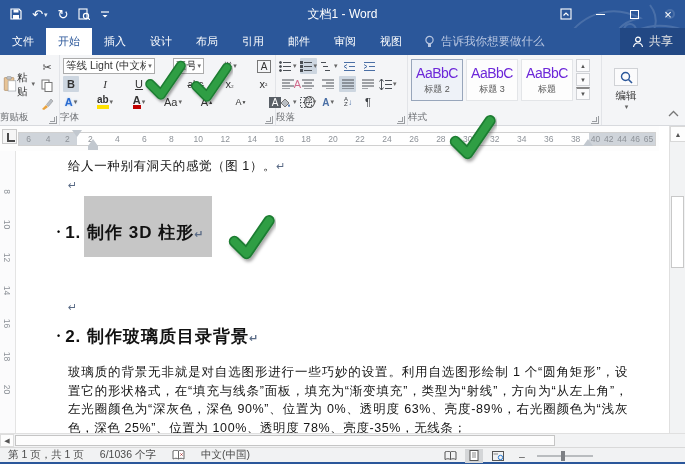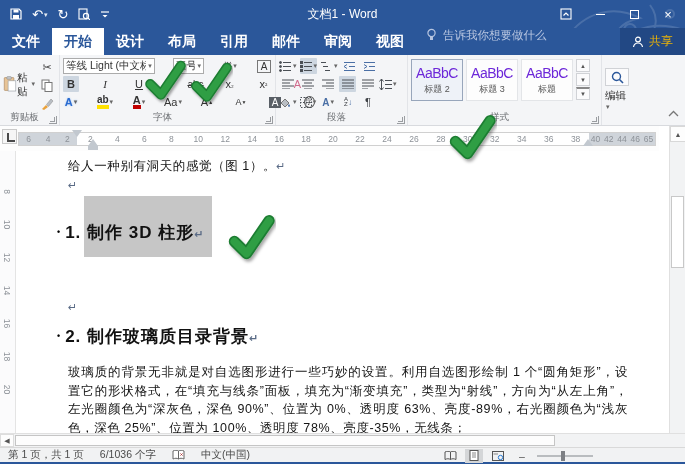--- a/index.html
+++ b/index.html
@@ -20,32 +20,32 @@
               align-items:center; justify-content:center; font-size:12px; color:#fff; z-index:1; }
   .winctrls { position:absolute; right:0; top:0; height:28px; display:flex; align-items:center; z-index:2; }
   .winbtn { width:34px; height:28px; display:flex; align-items:center; justify-content:center;
             color:#fff; font-size:13px; }
   .minbar { display:inline-block; width:9px; border-top:1px solid #fff; }
   .maxbox { display:inline-block; width:9px; height:9px; border:1px solid #fff; }
 
   
   .tabbar { position:absolute; left:0; top:28px; width:685px; height:27px;
             background:var(--accent,#2b579a); display:flex; align-items:stretch; }
-  .tab { color:#fff; font-size:14px; display:flex; align-items:center; padding:0 12px; z-index:2;font-weight:bold; }
+  .tab { color:#fff; font-size:11px; display:flex; align-items:center; padding:0 12px; z-index:2; }
   .tab.active { background:#fff; color:var(--accent,#2b579a); }
-  .tellme { display:flex; align-items:flex-start; gap:6px; padding:0 10px; color:#b7c5e0; font-size:11.5px; z-index:2;}
+  .tellme { display:flex; align-items:center; gap:6px; padding:0 10px; color:#b7c5e0; font-size:11.5px; z-index:2;}
   .spacer { flex:1; }
-  .sharebtn { display:flex; align-items:center; gap:5px; padding:0 12px; color:#eab308; font-size:12px;
+  .sharebtn { display:flex; align-items:center; gap:5px; padding:0 12px; color:#e5e5e5; font-size:12px;
               background:rgba(8,28,66,.25); z-index:2;}
 
   
   .ribbon { position:absolute; left:0; top:55px; width:685px; height:71px; background:#f4f5f7;
             border-bottom:1px solid #d8dade; display:flex; }
   .group { position:relative; height:100%; border-right:1px solid #e2e4e8; padding:2px 3px 14px 3px; }
-  .glabel { position:absolute; bottom:1px; left:0; right:10px; text-align:center;
+  .glabel { position:absolute; bottom:1px; left:0; right:10px; 
             font-size:9.5px; color:#6c6f73; white-space:nowrap; }
   .launcher { position:absolute; bottom:1px; right:2px; width:8px; height:8px;
               border-right:1.5px solid #9a9da1; border-bottom:1.5px solid #9a9da1; }
   .launcher::after { content:""; position:absolute; right:1px; bottom:1px; width:4px; height:4px;
               border-right:1.5px solid #9a9da1; border-bottom:1.5px solid #9a9da1; transform:rotate(-0deg); }
 
   
   .g-clip { width:60px; display:flex; }
   .pastebtn { width:32px; display:flex; flex-direction:row; align-items:center; font-size:10.5px; color:#333; }
   .pastebtn .cap { margin-top:1px; }
@@ -89,21 +89,21 @@
            flex-direction:column; align-items:center; justify-content:center; }
   .scard.sel { border:1px solid #98a6bb; background:#eef2f8; }
   .sprev { font-size:14px; color:#2e5d9e; letter-spacing:-.5px; }
   .scard.sel .sprev, .scard .sprev { color:#6d28d9; }
   .sname { font-size:9px; color:#555; margin-top:2px; white-space:nowrap; }
   .sscroll { width:14px; margin-left:3px; display:flex; flex-direction:column; gap:1px; padding-top:2px; }
   .sscroll .sb { height:13px; border:1px solid #d0d2d6; background:#fbfbfc; display:flex;
                  align-items:center; justify-content:center; font-size:6px; color:#555; }
 
   
-  .g-edit { width:48px; display:flex; flex-direction:column; align-items:flex-start; padding-top:13px; border-right:none; }
+  .g-edit { width:48px; display:flex; flex-direction:column; align-items:center; padding-top:13px; border-right:none; }
   .g-edit .elabel { font-size:10.5px; color:#333; margin-top:3px; }
   .collapse { position:absolute; right:6px; bottom:4px; color:#666; }
 
   
   .rulerbar { position:absolute; left:0; top:126px; width:659px; height:25px; background:#fdfdfd; }
   .tabsel { position:absolute; left:2px; top:3px; width:15px; height:15px; background:#f6f6f6;
             border:1px solid #c9c9c9; }
   .tabsel::after { content:""; position:absolute; left:4px; top:3px; width:6px; height:7px;
             border-left:2px solid #4a4a4a; border-bottom:2px solid #4a4a4a; }
   .hruler { position:absolute; left:18px; top:6px; height:14px; right:3px; display:flex;
@@ -237,20 +237,21 @@
       <span class="winbtn">
           <span class="maxbox"></span>
         </span>
       <span class="winbtn">×</span>
     </div>
   </div>
 
   <div class="tabbar">
     <div class="tab">文件</div>
     <div class="tab active">开始</div>
+    <div class="tab">插入</div>
     <div class="tab">设计</div>
     <div class="tab">布局</div>
     <div class="tab">引用</div>
     <div class="tab">邮件</div>
     <div class="tab">审阅</div>
     <div class="tab">视图</div>
     <div class="tellme">
       <svg width="11" height="13" viewBox="0 0 11 13">
           <circle cx="5.5" cy="5" r="3.6" fill="none" stroke="#b7c5e0" stroke-width="1.2"></circle>
           <rect x="4" y="9" width="3" height="3" fill="#b7c5e0"></rect>

